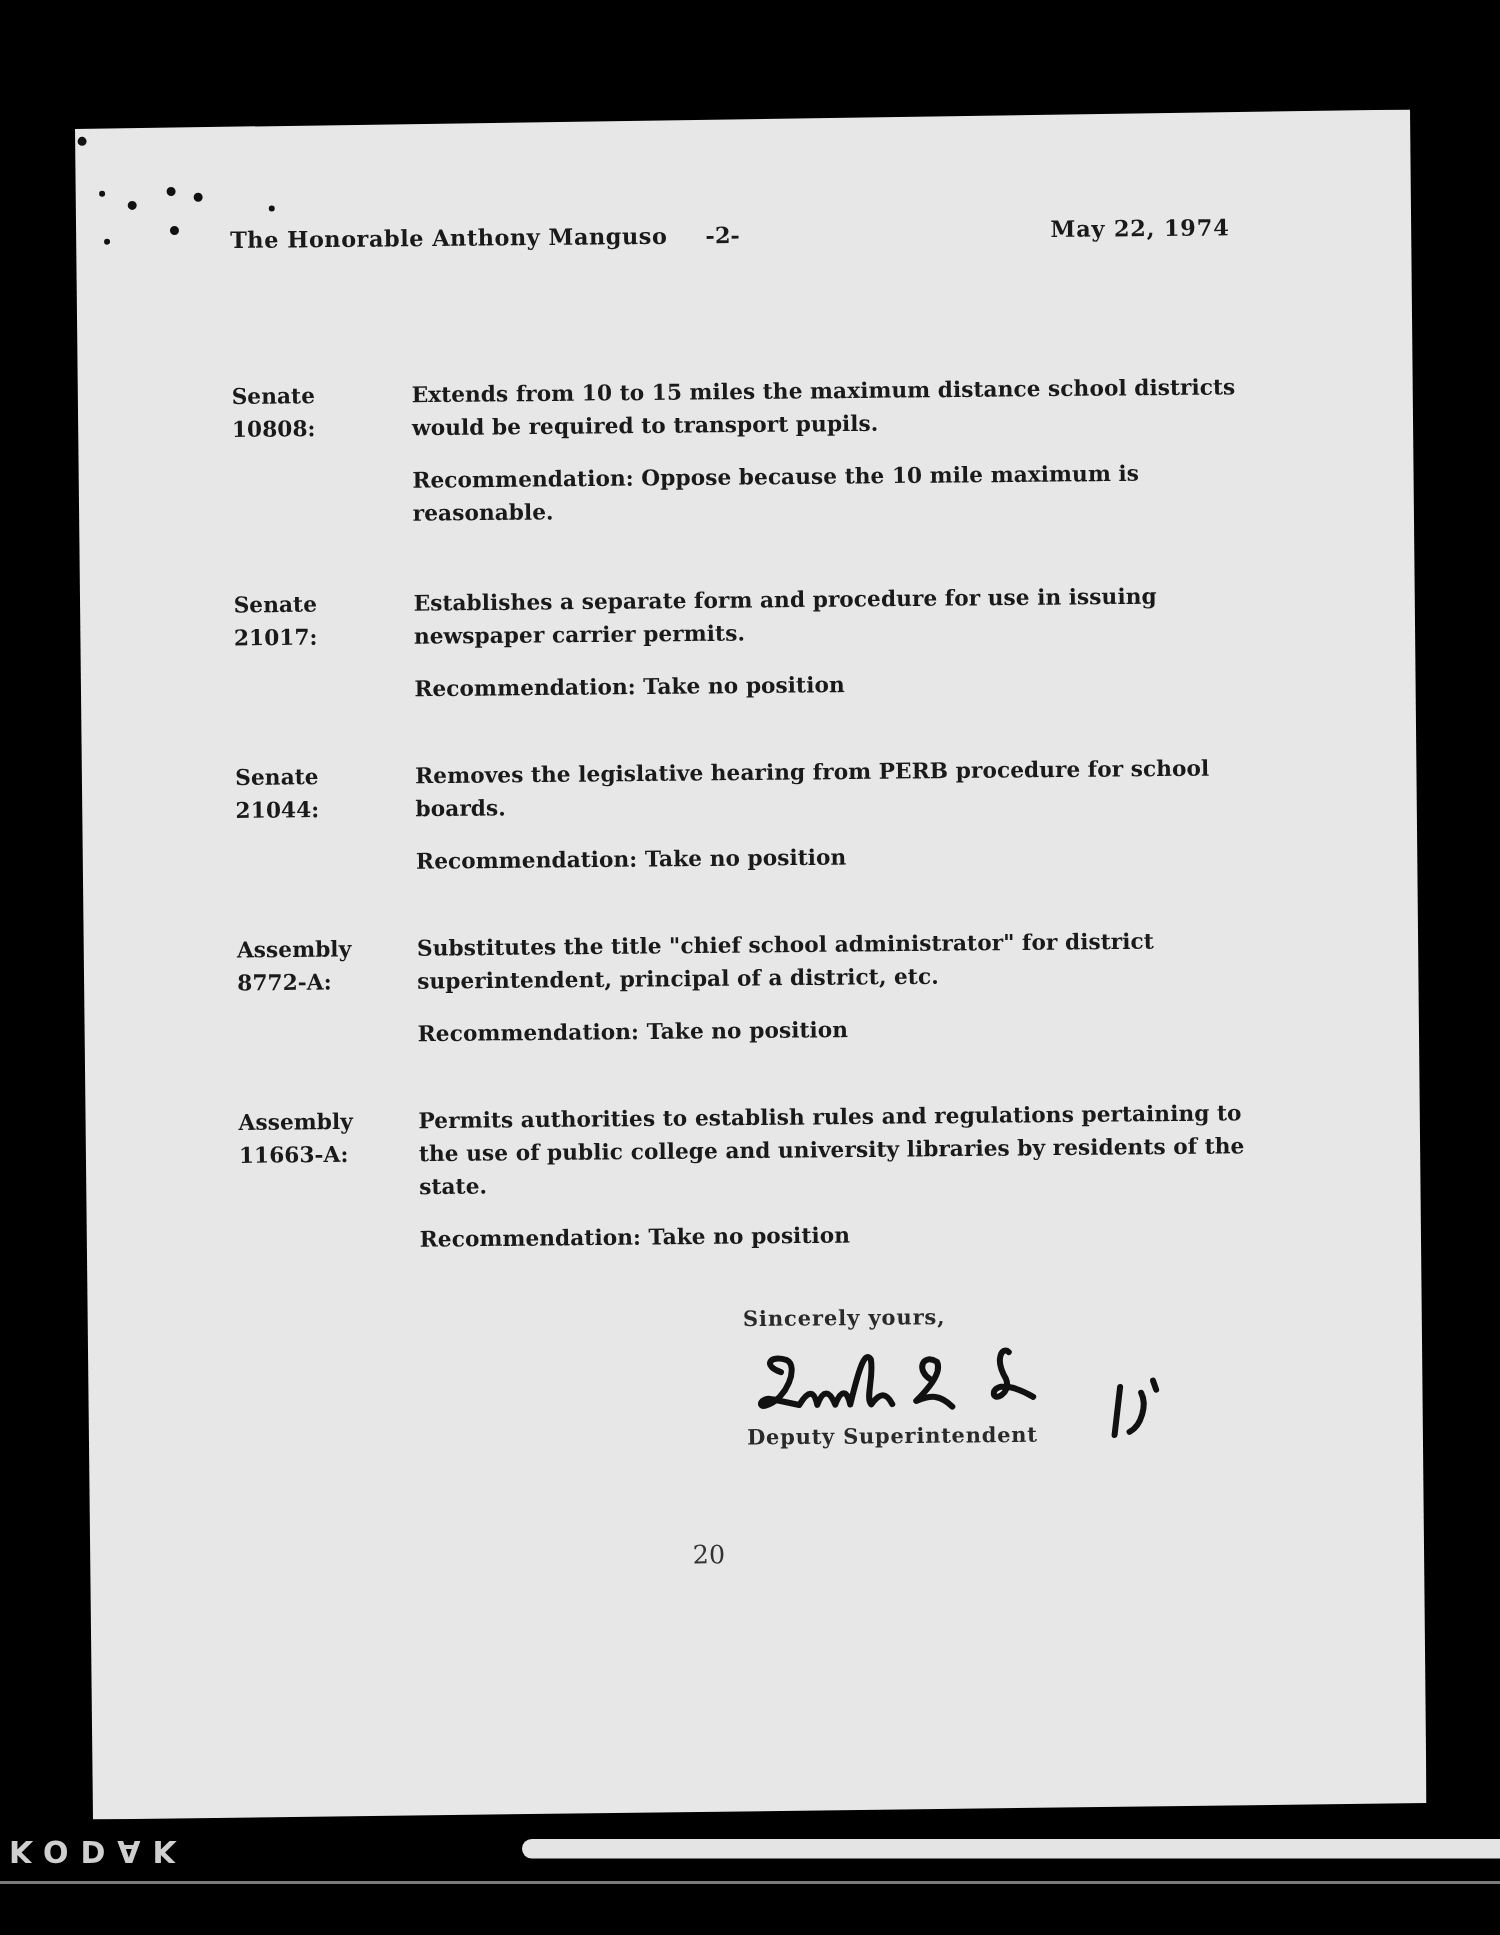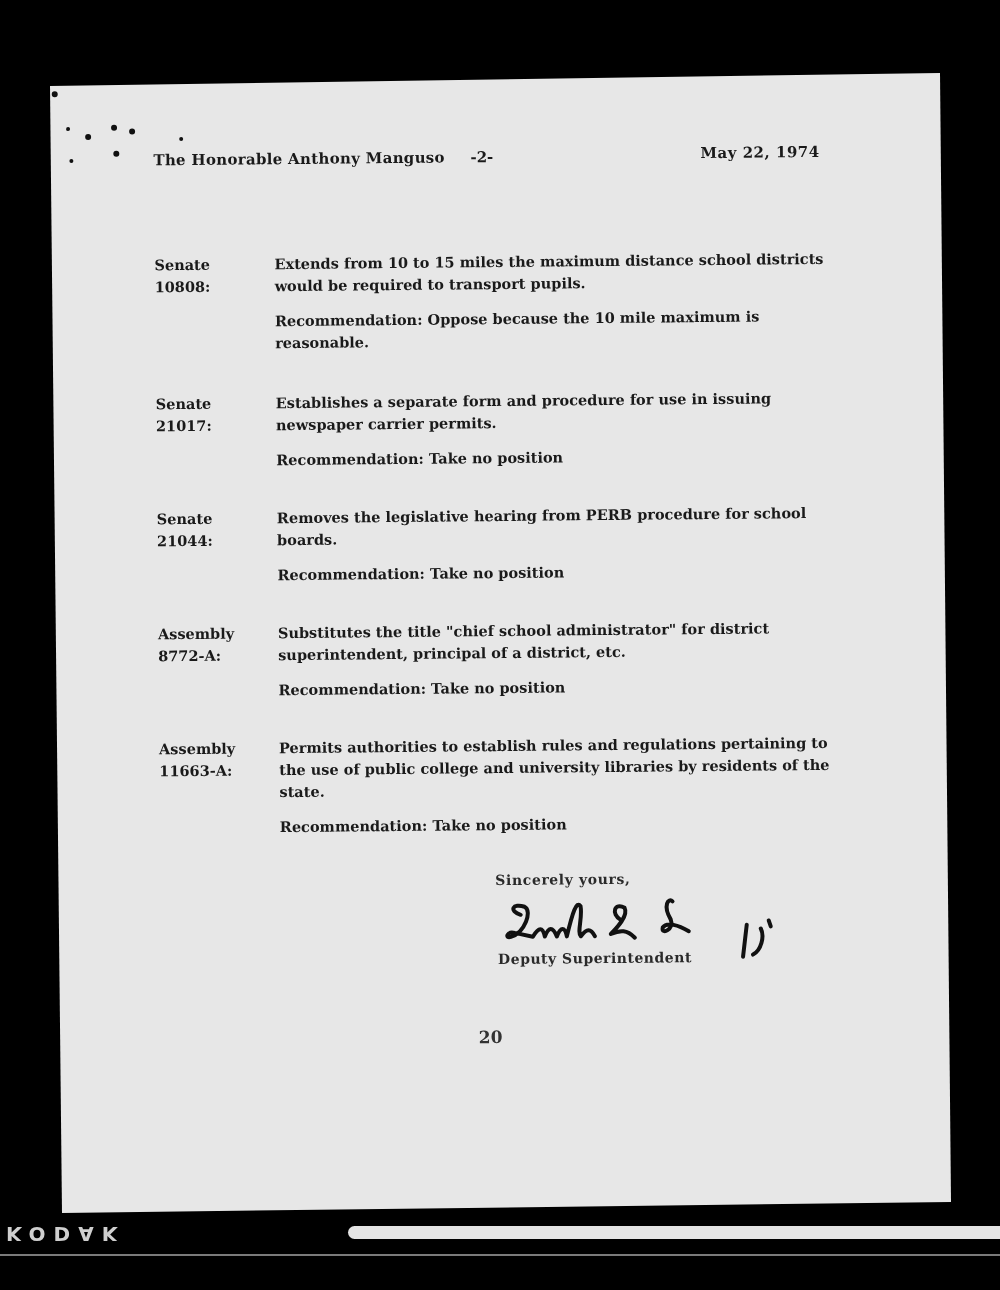--- a/index.html
+++ b/index.html
@@ -29,21 +29,21 @@
   .bill {
     position: absolute; left: 158px; width: 680px;
     font-size: 14.5px; font-weight: bold; line-height: 22px;
   }
   .bill .label { position: absolute; left: 0; top: 0; width: 110px; }
   .bill .body { position: absolute; left: 120px; top: 0; width: 560px; }
   .bill .rec { margin-top: 13px; }
   .closing { position: absolute; left: 493px; top: 872px; font-size: 14px; font-weight: bold; letter-spacing: 0.6px; color: #2a2a2a; }
   .signature { position: absolute; left: 500px; top: 893px; width: 300px; height: 70px; }
   .sig-title { position: absolute; left: 495px; top: 951px; font-size: 14px; font-weight: bold; letter-spacing: 0.5px; color: #2a2a2a; }
-  .footer-num { position: absolute; left: 475px; top: 1027px; font-size: 17px; font-weight: bold; color: #333; }
+  .footer-num { position: absolute; left: 458px; top: 1027px; font-size: 17px; font-weight: normal; color: #333; }
   .film-bar {
     position: absolute; left: 348px; top: 1226px; width: 660px; height: 13px;
     background: #e4e4e4; border-radius: 7px 0 0 7px;
   }
   .film-line { position: absolute; left: 0; top: 1254px; width: 1000px; height: 2px; background: #7a7a7a; }
   .film-code {
     position: absolute; left: 6px; top: 1222px; font-family: "DejaVu Sans", sans-serif;
     font-size: 20px; font-weight: bold; color: #cfcfcf; letter-spacing: 8px;
     transform: scaleY(-1);
   }

